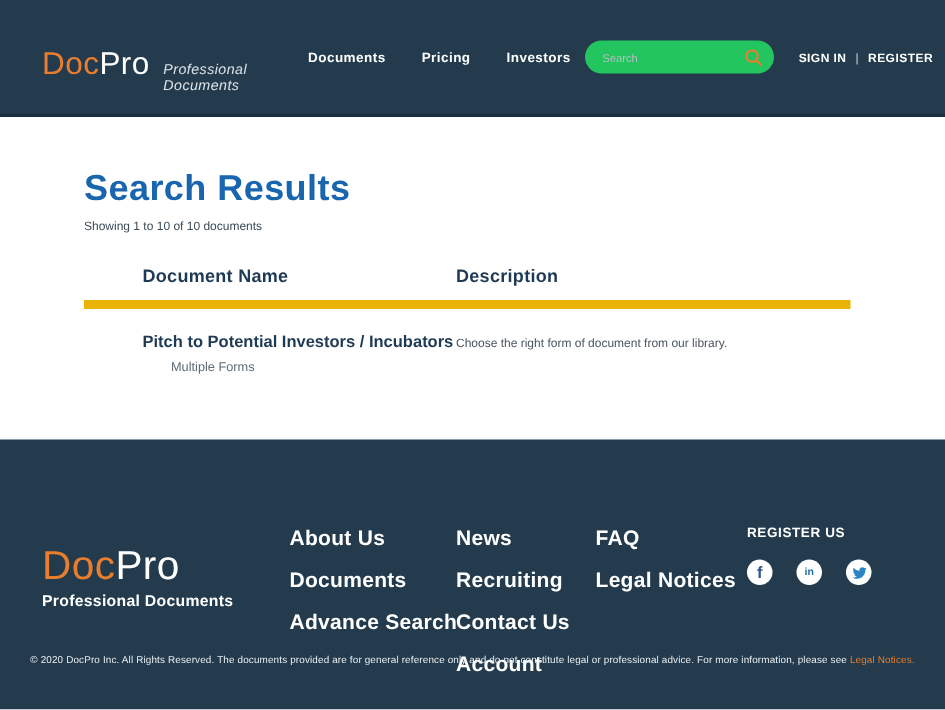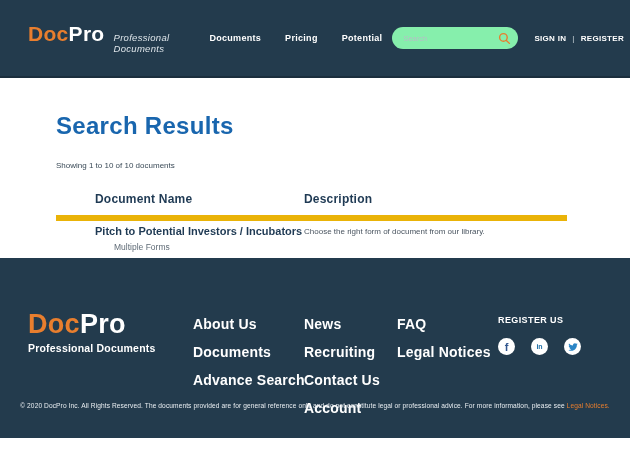--- a/index.html
+++ b/index.html
@@ -10,67 +10,67 @@
     -webkit-font-smoothing:antialiased;
   }
   
   header {
     height:78px; background:#233B4D;
     display:flex; align-items:center;
     padding:0 8px 0 28px;
     border-bottom:2px solid #1b2e3d;
   }
   .brand { display:flex; align-items:baseline; cursor:pointer; }
-  .brand-name { font-size:21px; font-weight:bold; letter-spacing:.3px; }
+  .brand-name { font-size:21px; font-weight:normal; letter-spacing:.3px;margin-top:18px; }
   .brand-doc { color:#E87E2E; }
   .brand-pro { color:#ffffff; }
   .brand-tagline {
     font-style:italic; font-size:9.5px; color:#dde4e9;
     margin-left:9px; letter-spacing:.3px;
   }
   nav { display:flex; gap:24px; margin-left:40px; }
   nav a {
     color:#ffffff; text-decoration:none;
     font-size:9px; font-weight:bold; letter-spacing:.3px;
   }
   .search-pill {
     margin-left:10px; width:126px; height:22px;
-    background:#86efac; border-radius:11px;
+    background:#22c55e; border-radius:11px;
     display:flex; align-items:center;
     padding:0 7px 0 11px;
   }
   .search-pill input {
     flex:1; min-width:0; border:none; outline:none;
     font-size:7.5px; color:#33424e; background:transparent;
     font-family:"Liberation Sans", sans-serif;
   }
   .search-pill input::placeholder { color:#b6bfc6; }
   .search-icon-btn { display:flex; align-items:center; cursor:pointer; }
   .auth {
     margin-left:16px; display:flex; align-items:center; gap:6px;
     color:#ffffff; font-size:8px; font-weight:bold; letter-spacing:.3px;
     white-space:nowrap;
   }
   .auth a { color:#ffffff; text-decoration:none; }
   .auth-sep { font-weight:normal; color:#cfd8de; }
   
-  main { height:180px; padding:34px 63px 0 56px; }
+  main { height:215px; padding:34px 63px 0 56px; }
   h1 {
     font-size:24px; font-weight:bold; color:#1966AE; letter-spacing:.3px;
   }
-  .results-summary { margin-top:21px; font-size:8px; color:#3a4a57; }
+  .results-summary { margin-top:6px; font-size:8px; color:#3a4a57; }
   .results-table { margin-top:22px; width:511px; }
   .thead {
     display:flex; padding-bottom:9px;
     border-bottom:6px solid #eab308;
     font-size:12px; font-weight:bold; color:#1F3A54; letter-spacing:.2px;
   }
   .col-name { width:248px; padding-left:39px; }
   .col-desc { flex:1; }
-  .trow { display:flex; padding-top:4px; cursor:pointer; }
+  .trow { display:flex; padding-top:16px; cursor:pointer; }
   .doc-title { font-size:11px; font-weight:bold; color:#1F3A54; }
   .doc-sub { margin-top:5px; font-size:8.5px; color:#5f6b76;margin-left:19px; }
   .doc-desc { font-size:8px; color:#4a5560; padding-top:2px; }
   
   footer { height:180px; background:#233B4D; position:relative; }
   .f-brand { position:absolute; left:28px; top:51px; }
   .f-brand .brand-name { font-size:27px; }
   .f-tagline {
     margin-top:2px; font-size:10.5px; font-weight:bold;
     color:#ffffff; letter-spacing:.2px;
@@ -105,21 +105,21 @@
 <header>
   <div class="brand">
     <div class="brand-name">
       <span class="brand-doc">Doc</span><span class="brand-pro">Pro</span>
     </div>
     <span class="brand-tagline">Professional Documents</span>
   </div>
   <nav>
     <a href="#">Documents</a>
     <a href="#">Pricing</a>
-    <a href="#">Potential</a>
+    <a href="#">Investors</a>
   </nav>
   <div class="search-pill">
     <input type="text" placeholder="Search" style="">
     <span class="search-icon-btn">
       <svg width="13" height="13" viewBox="0 0 24 24">
         <circle cx="10" cy="10" r="7" fill="none" stroke="#E87E2E" stroke-width="2.6"></circle>
         <line x1="15.5" y1="15.5" x2="21" y2="21" stroke="#E87E2E" stroke-width="2.6" stroke-linecap="round"></line>
       </svg>
     </span>
   </div>

